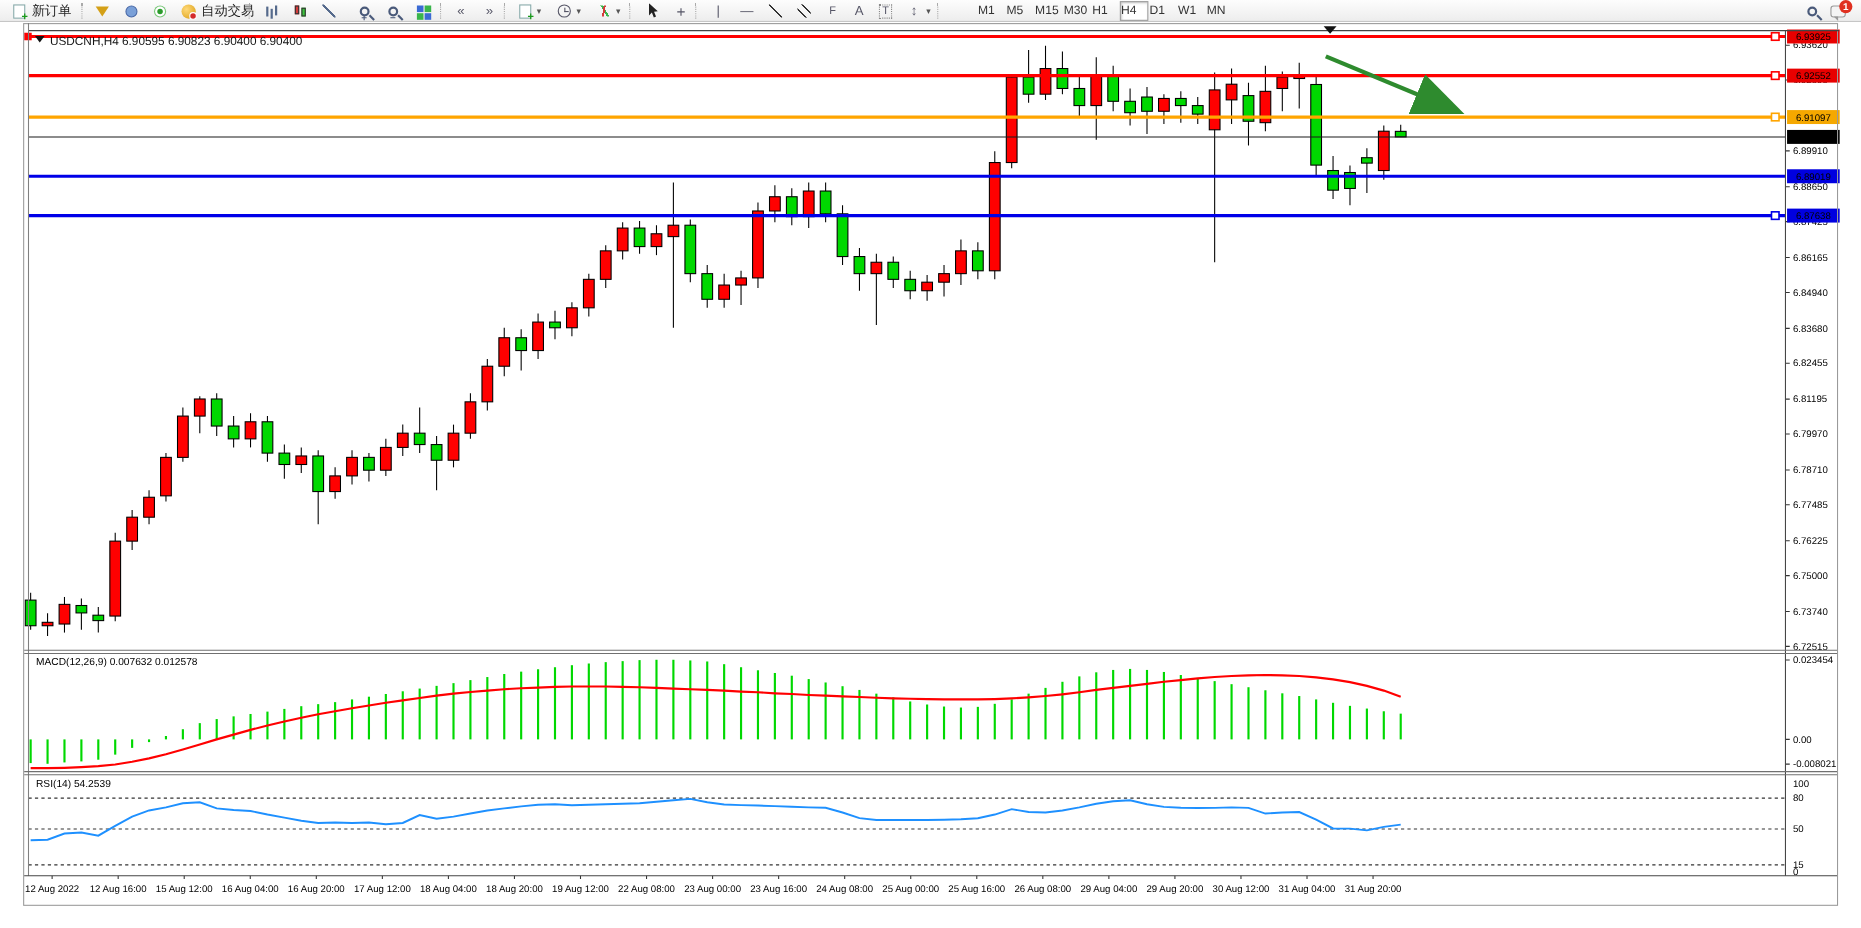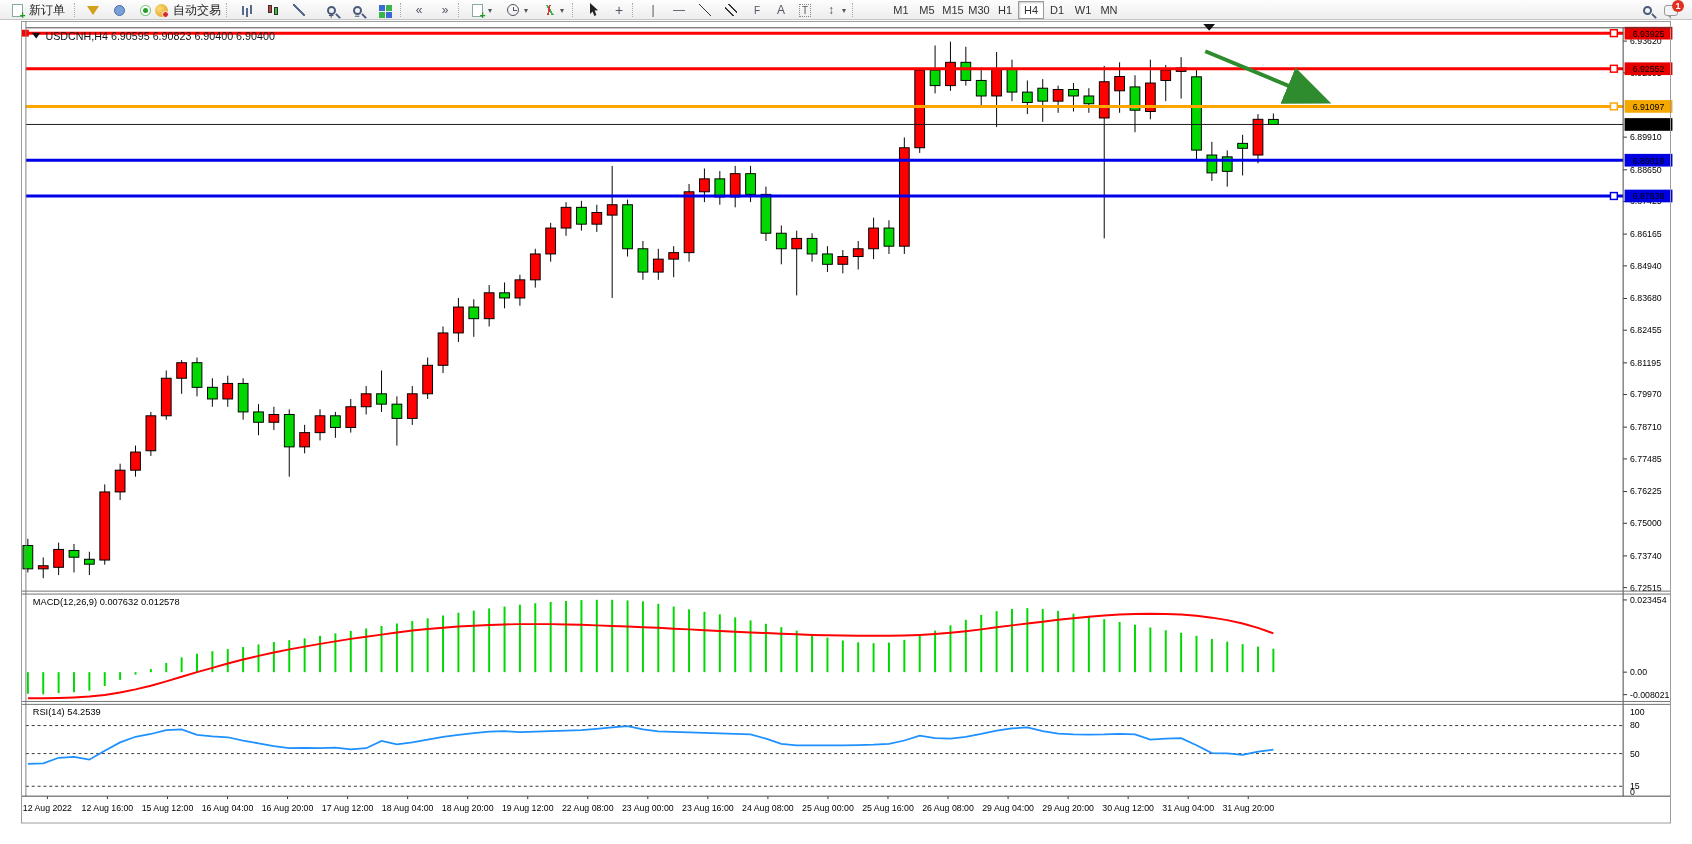--- a/index.html
+++ b/index.html
@@ -48,21 +48,21 @@
   .tiles { width:6px; height:6px; background:#3a6ad4;
     box-shadow:7px 0 0 #39b54a, 0 7px 0 #39b54a, 7px 7px 0 #3a6ad4; margin:-4px 4px 0 -3px; }
   .clockc { position:relative; width:12px; height:12px; border:1px solid #556; border-radius:50%; }
   .clockc i { position:absolute; left:5px; top:2px; width:1px; height:4px; background:#556; }
   .clockc b { position:absolute; left:5px; top:5px; width:4px; height:1px; background:#556; }
   .indz { width:13px; height:10px;
     background:linear-gradient(100deg, transparent 40%, #d43a3a 40%, #d43a3a 52%, transparent 52%),
                linear-gradient(60deg, transparent 46%, #39b54a 46%, #39b54a 58%, transparent 58%); }
   .tbox { border:1px dotted #888; padding:0 2px; font-size:10px; }
   
-  .tf-btn { display:inline-block; width:26px; height:18px; line-height:17px; text-align:center;
+  .tf-btn { display:inline-block; width:26px; height:18px; line-height:17px; 
     font-size:11px; color:#333; border:1px solid transparent; }
   .tf-btn.active { background:#fff; border:1px solid #9a9a9a; box-shadow:inset 1px 1px 2px #ccc; }
   
   .chatb { position:relative; width:14px; height:11px; border:1px solid #999; border-radius:3px;
     background:#f4f4f4; }
   .chatb i { position:absolute; left:2px; bottom:-4px; width:0; height:0;
     border-left:4px solid transparent; border-top:4px solid #999; }
   .badge { position:absolute; right:-7px; top:-6px; min-width:12px; height:12px; border-radius:7px;
     background:#e03020; color:#fff; font-size:9px; line-height:12px; text-align:center;
     padding:0 2px; font-weight:bold; }
@@ -94,21 +94,21 @@
   <div class="tb-item tb-btn" style="left:106px">
     <span class="ico">
         <span class="profile"></span>
       </span>
   </div>
   <div class="tb-item tb-btn" style="left:132px">
     <span class="ico">
         <span class="signal"></span>
       </span>
   </div>
-  <div class="tb-item tb-btn" style="left:148px">
+  <div class="tb-item tb-btn" style="left:158px">
     <span class="ico">
         <span class="autob">
           <i></i>
         </span>
       </span>
     <span class="zh">自动交易</span>
   </div>
   <div class="tb-sep" style="left:226px"></div>
   <div class="tb-item tb-btn" style="left:234px">
     <span class="ico">

